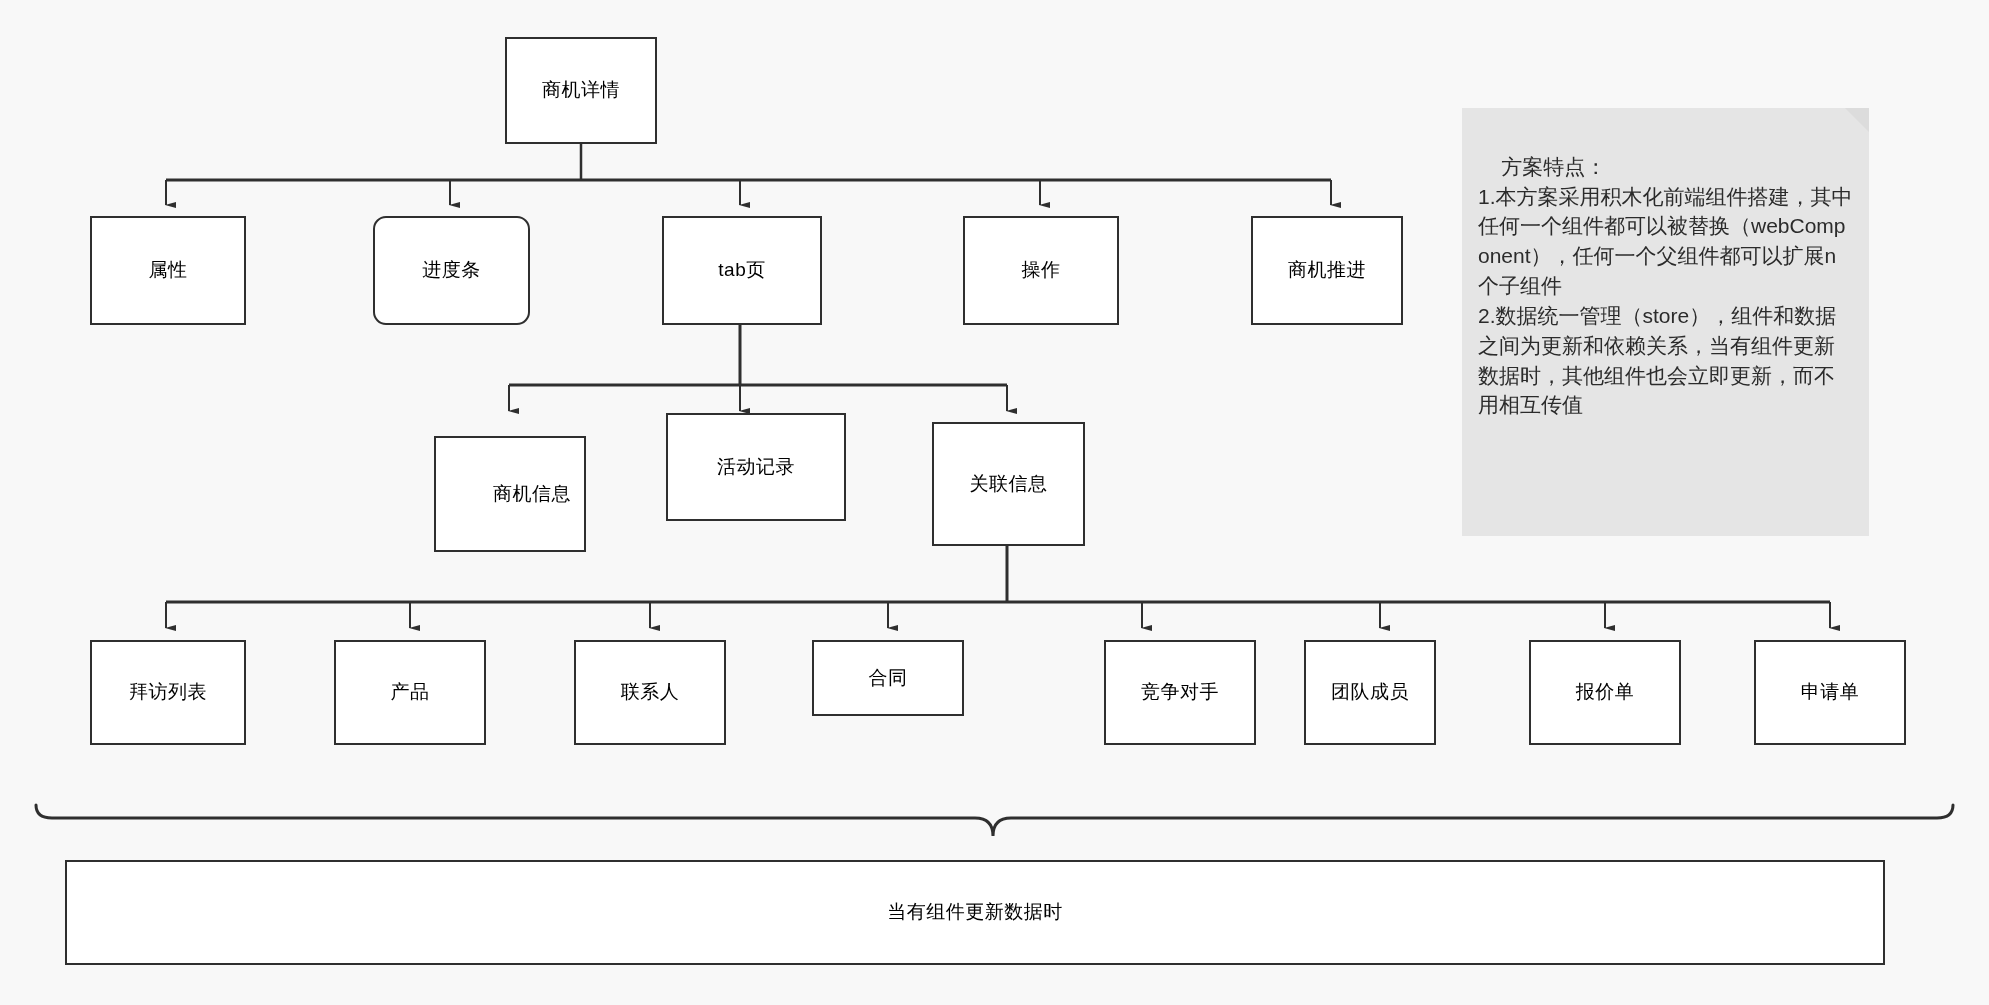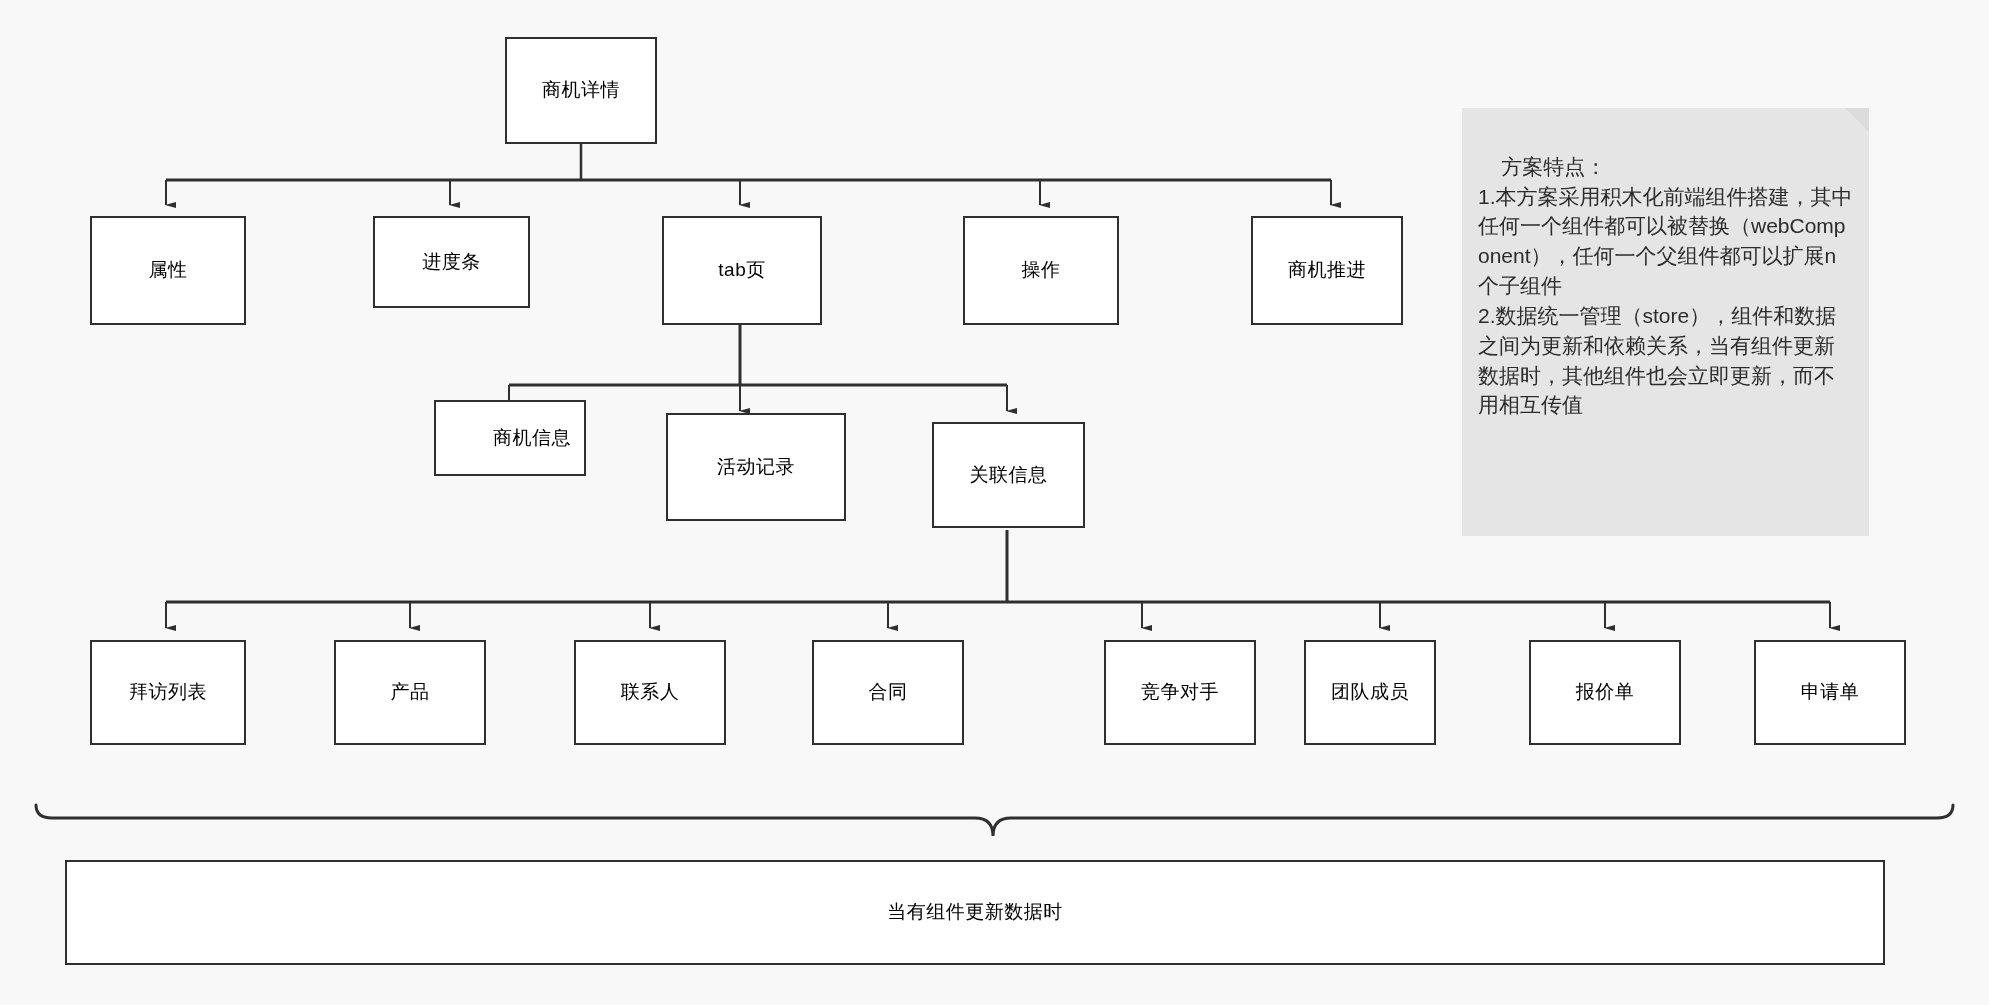--- a/index.html
+++ b/index.html
@@ -101,53 +101,53 @@
              C993,826 997,818 1011,818 L1937,818 C1949,818 1953,812 1953,805" stroke="#2f2f2f" stroke-width="3" fill="none" stroke-linecap="round"></path>
   </svg>
 
   <div class="node" style="left:505px; top:37px; width:152px; height:107px;">
     <span>商机详情</span>
   </div>
 
   <div class="node" style="left:90px; top:216px; width:156px; height:109px;">
     <span>属性</span>
   </div>
-  <div class="node" style="left:373px; top:216px; width:157px; height:92px;">
+  <div class="node" style="left:373px; top:216px; width:157px; height:109px;border-radius:13px;">
     <span>进度条</span>
   </div>
   <div class="node" style="left:662px; top:216px; width:160px; height:109px;">
     <span>tab页</span>
   </div>
   <div class="node" style="left:963px; top:216px; width:156px; height:109px;">
     <span>操作</span>
   </div>
   <div class="node" style="left:1251px; top:216px; width:152px; height:109px;">
     <span>商机推进</span>
   </div>
 
-  <div class="node" style="left:434px; top:400px; width:152px; height:76px;padding-left:44px;">
+  <div class="node" style="left:434px; top:436px; width:152px; height:116px;padding-left:44px;">
     <span>商机信息</span>
   </div>
   <div class="node" style="left:666px; top:413px; width:180px; height:108px;">
     <span>活动记录</span>
   </div>
-  <div class="node" style="left:932px; top:422px; width:153px; height:106px;">
+  <div class="node" style="left:932px; top:422px; width:153px; height:124px;">
     <span>关联信息</span>
   </div>
 
   <div class="node" style="left:90px; top:640px; width:156px; height:105px;">
     <span>拜访列表</span>
   </div>
   <div class="node" style="left:334px; top:640px; width:152px; height:105px;">
     <span>产品</span>
   </div>
   <div class="node" style="left:574px; top:640px; width:152px; height:105px;">
     <span>联系人</span>
   </div>
-  <div class="node" style="left:812px; top:640px; width:152px; height:105px;">
+  <div class="node" style="left:812px; top:640px; width:152px; height:76px;">
     <span>合同</span>
   </div>
   <div class="node" style="left:1104px; top:640px; width:152px; height:105px;">
     <span>竞争对手</span>
   </div>
   <div class="node" style="left:1304px; top:640px; width:132px; height:105px;">
     <span>团队成员</span>
   </div>
   <div class="node" style="left:1529px; top:640px; width:152px; height:105px;">
     <span>报价单</span>

